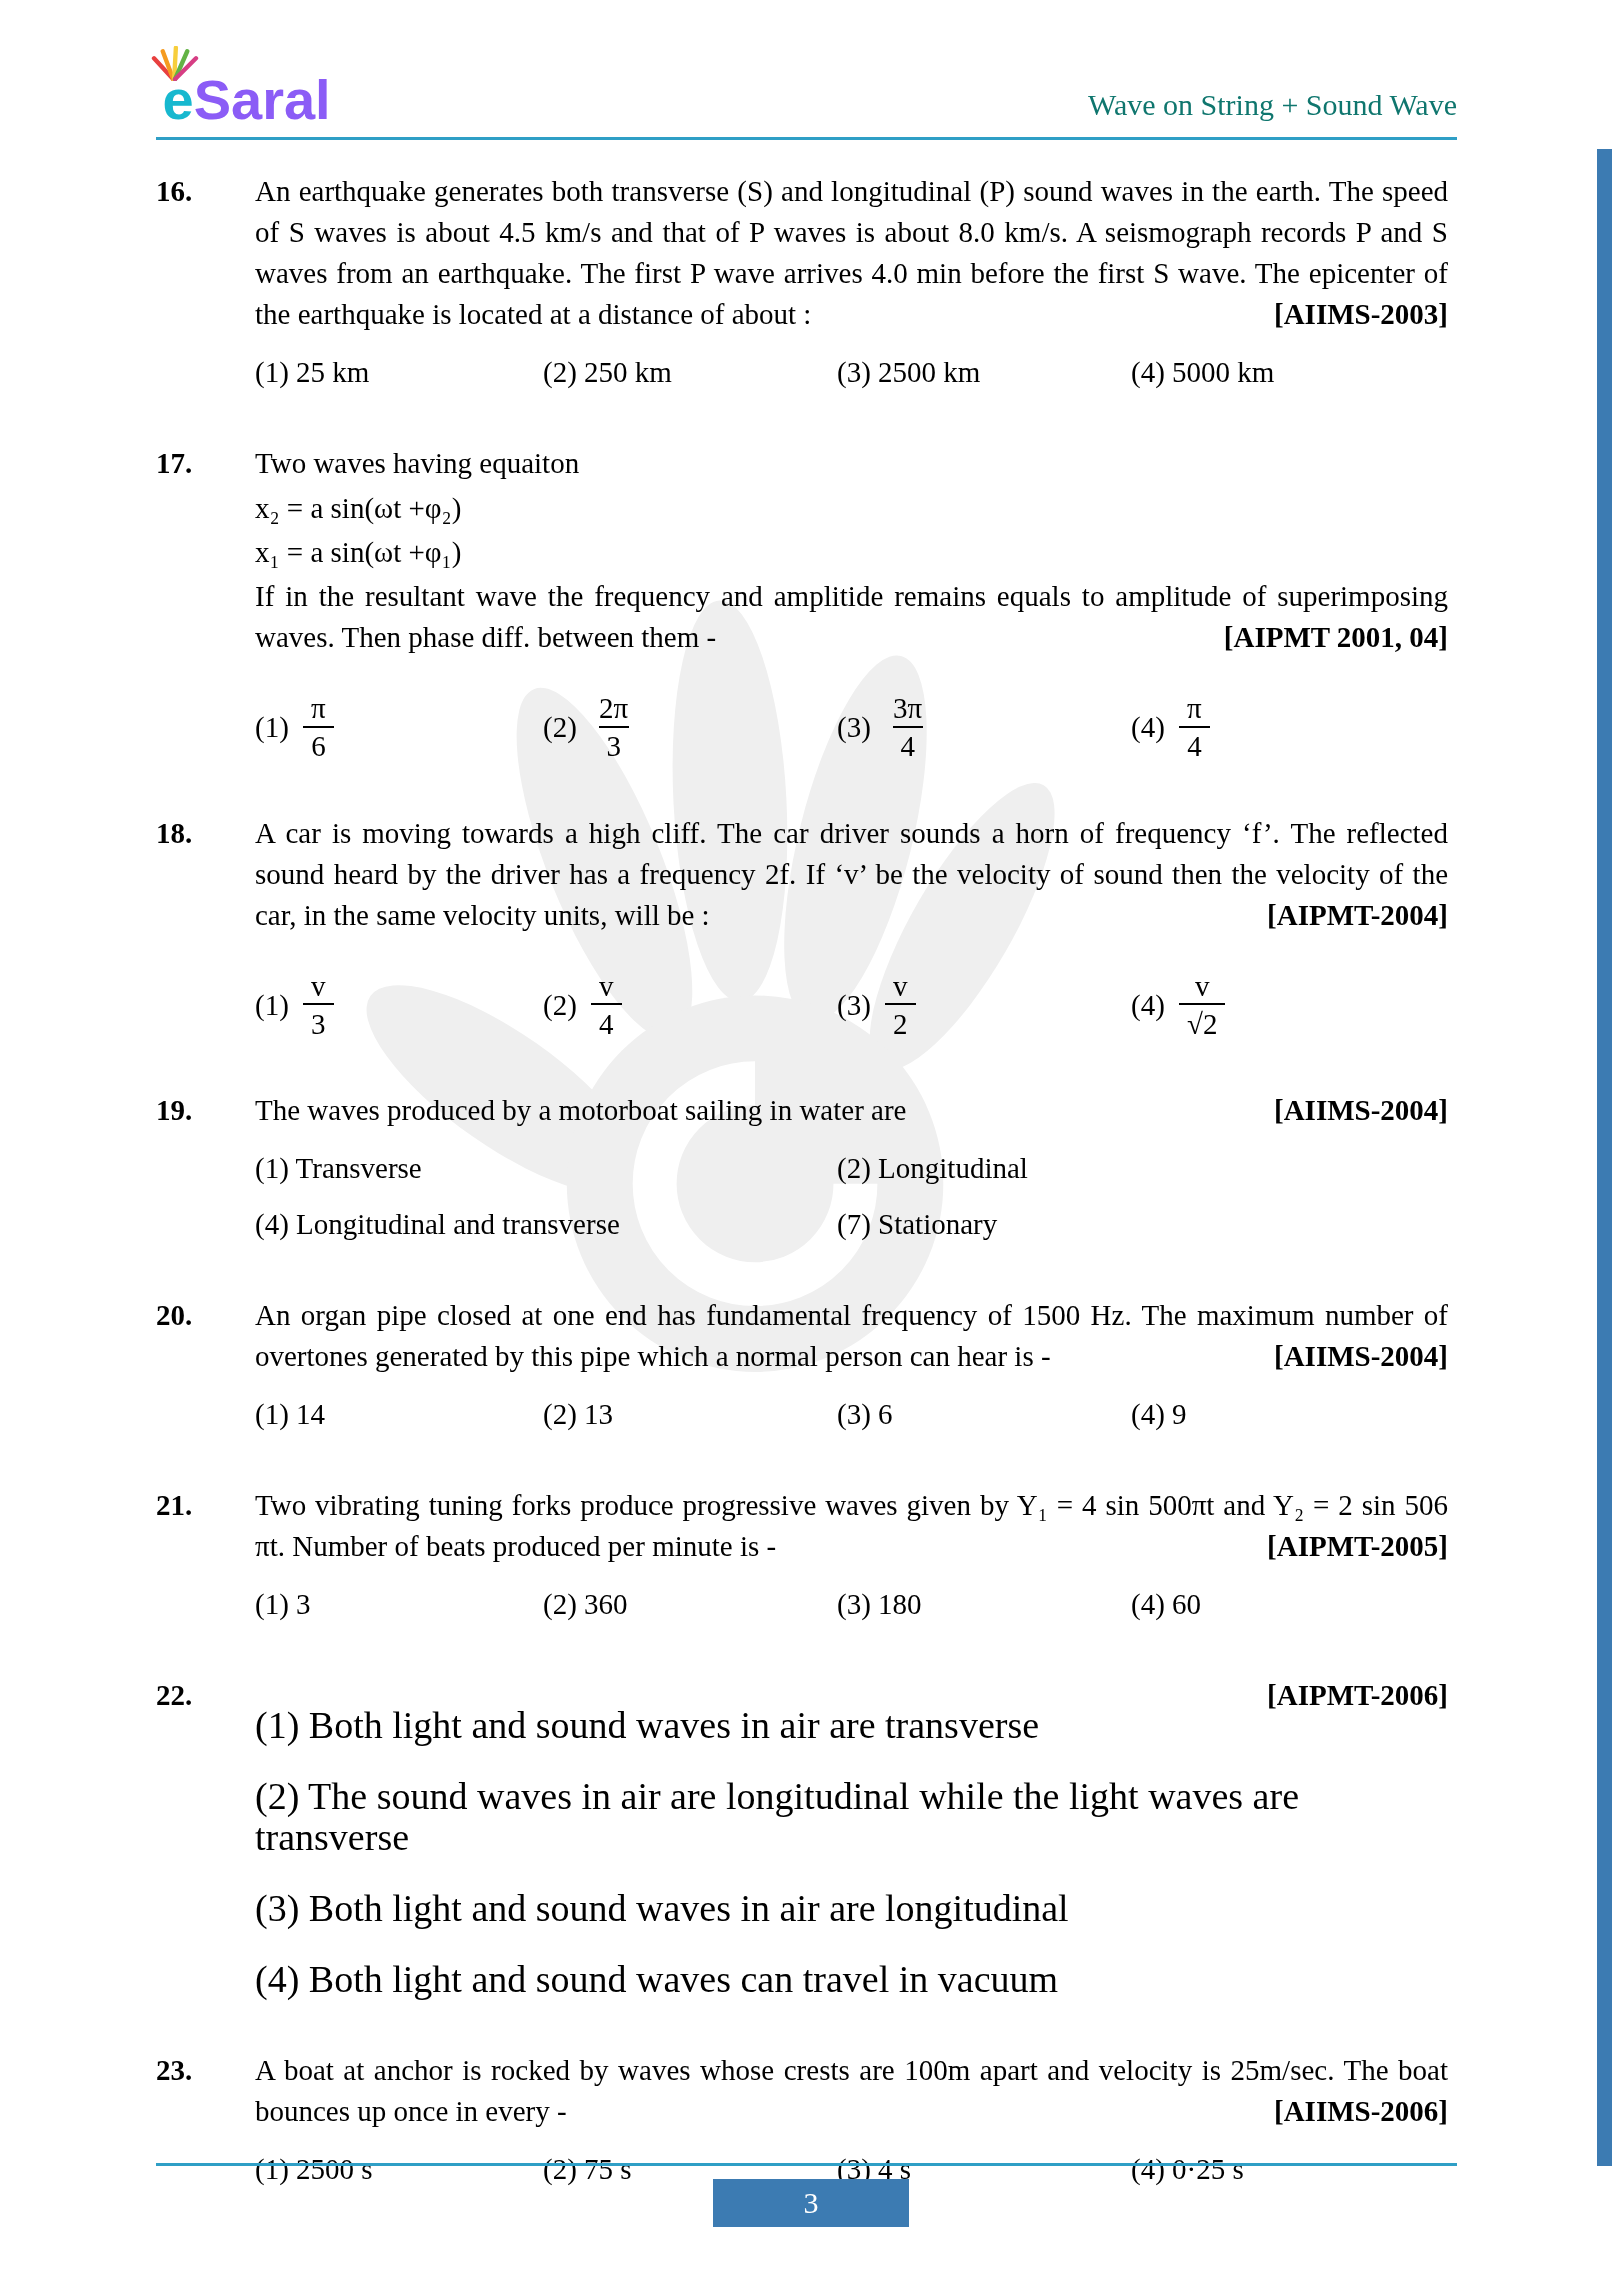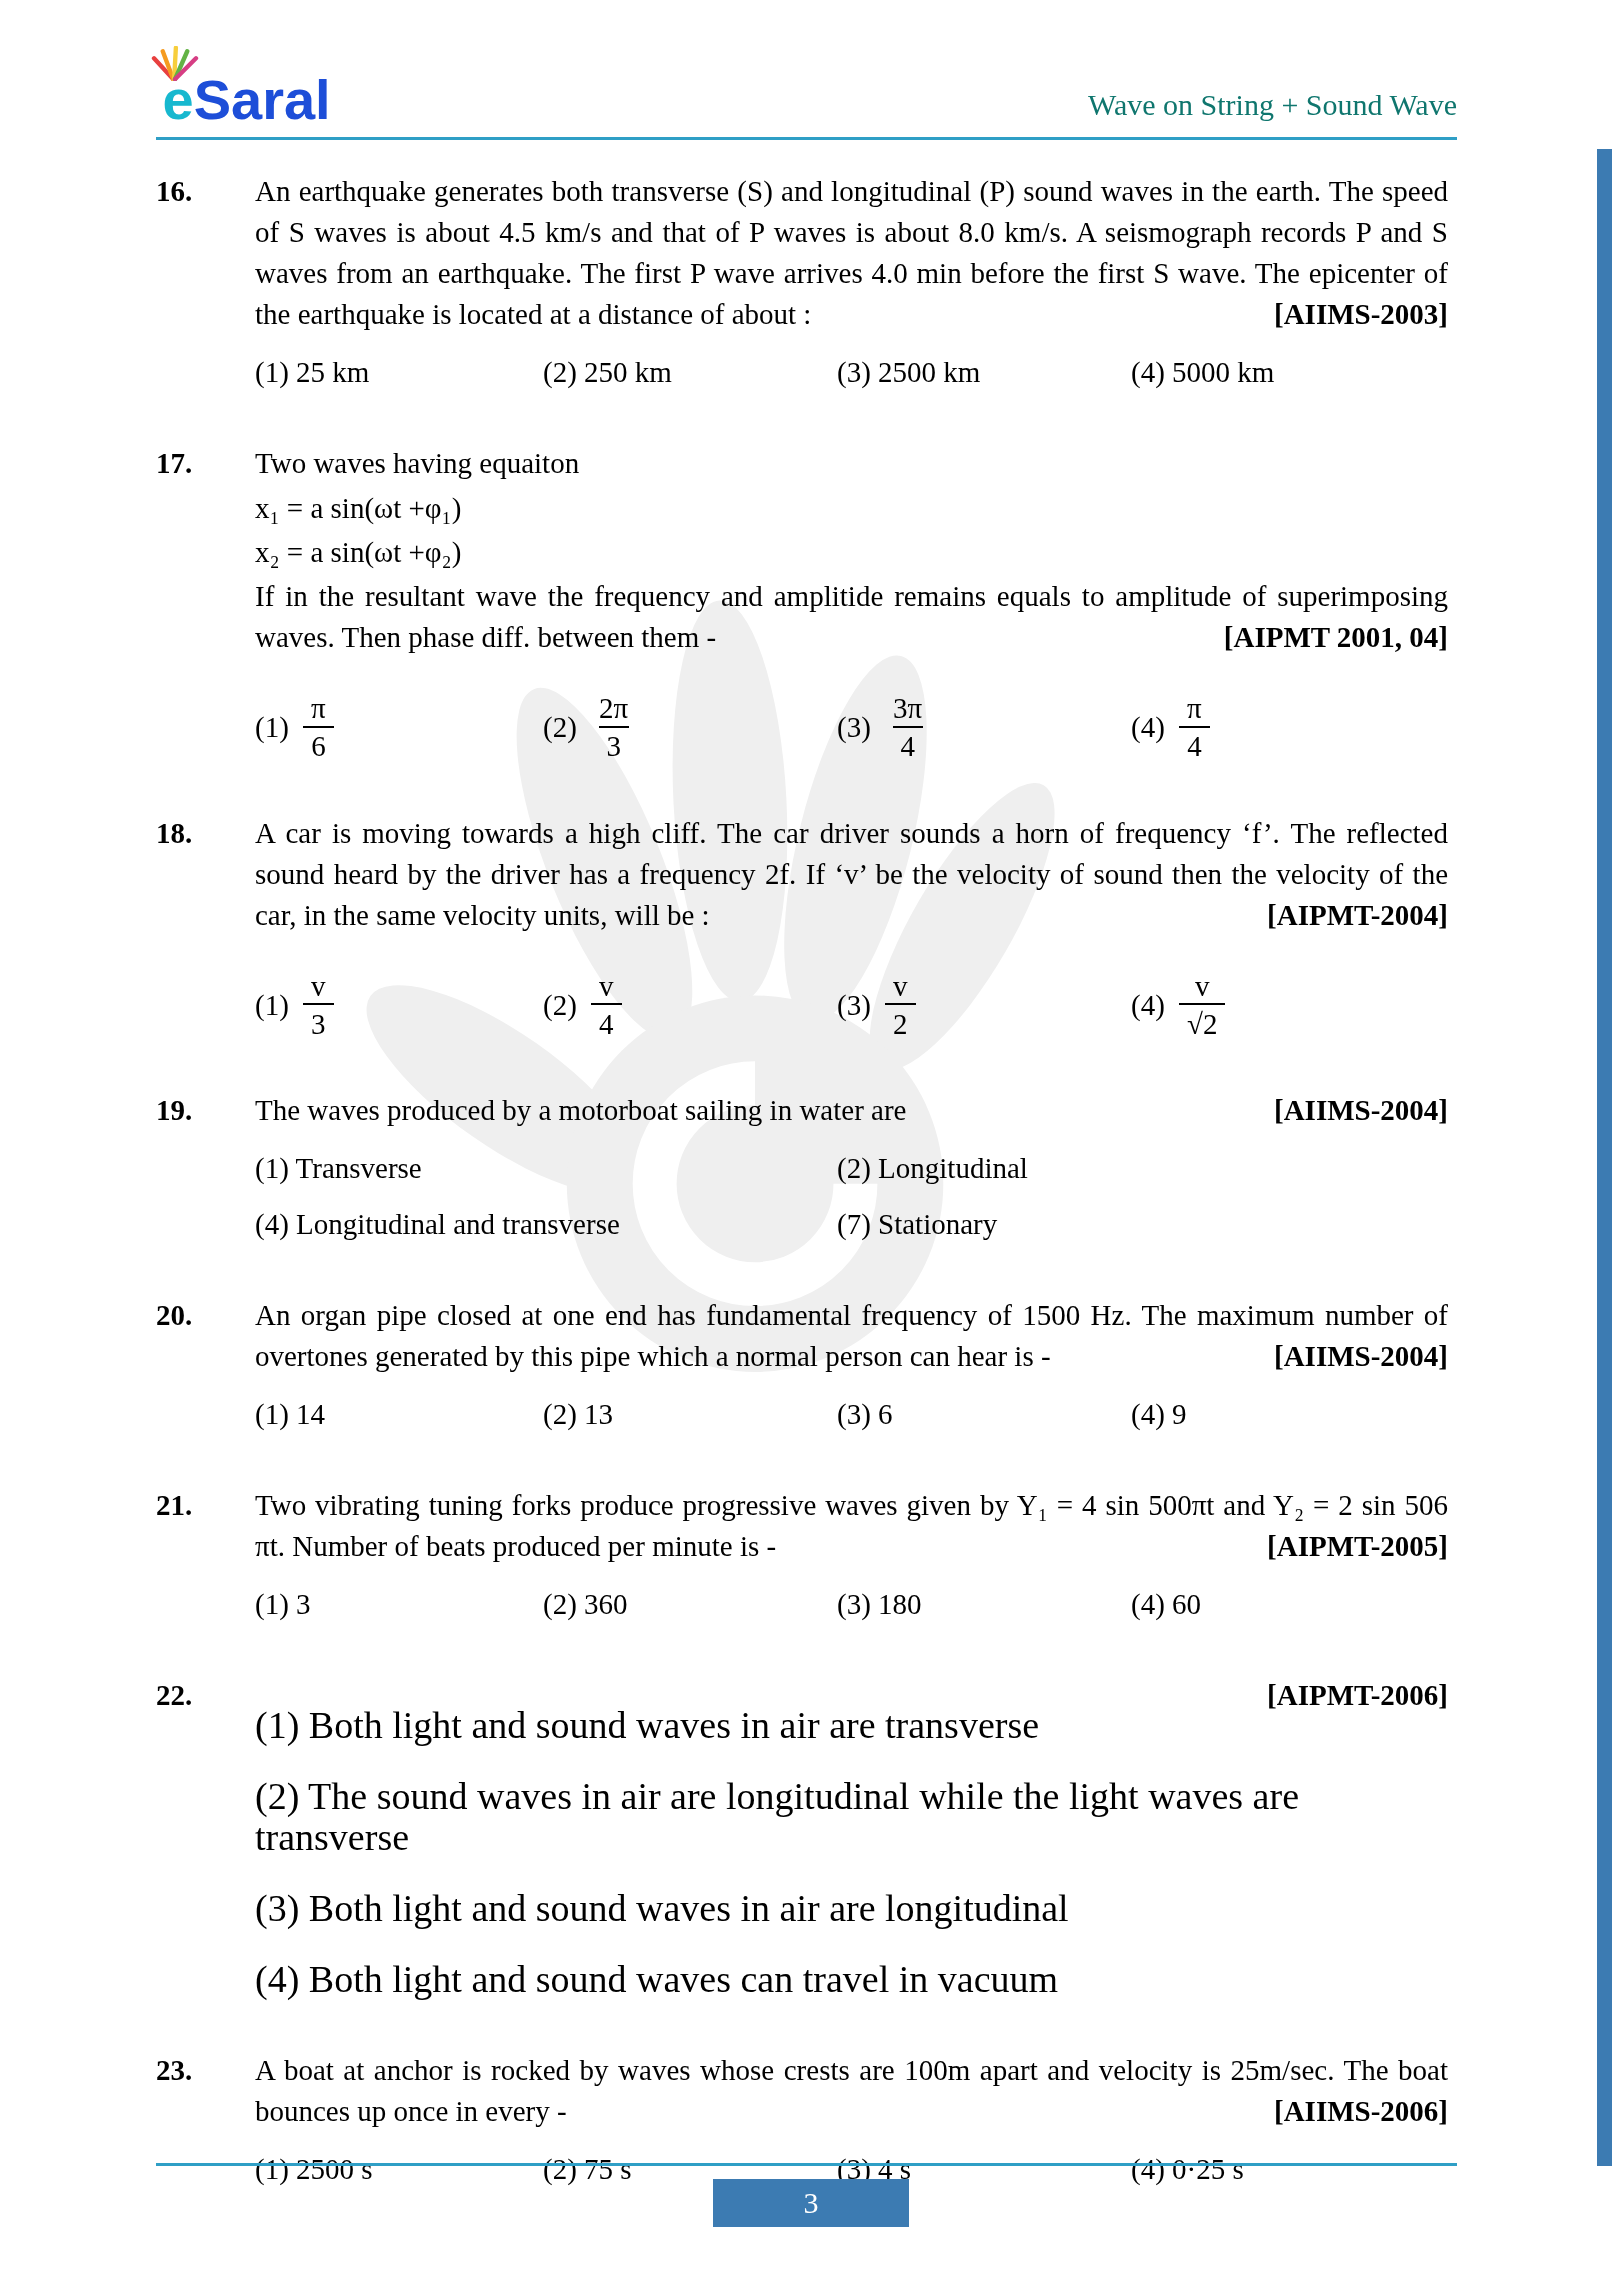--- a/index.html
+++ b/index.html
@@ -40,21 +40,21 @@
     font-size:56px;
     line-height:1;
     padding-left:6.5px;
   }
   .logo-rays{
     position:absolute;
     left:-9.2px;
     top:-26px;
   }
   .logo-e{color:#17b8cf;}
-  .logo-rest{color:#1d4ed8;}
+  .logo-rest{color:#8b5cf6;}
   .header-title{
     font-size:30px;
     color:#0f766e;
     padding-bottom:6.5px;
   }
   
   .side-bar{
     position:absolute;
     top:149px;
     right:10.5px;
@@ -207,22 +207,22 @@
           <span>(3) 2500 km</span>
           <span>(4) 5000 km</span>
         </div>
       </div>
     </div>
 
     <div class="q">
       <div class="qnum">17.</div>
       <div>
         <div class="qbody">Two waves having equaiton</div>
+        <div class="eq">x₂ = a sin(ωt +φ₂)</div>
         <div class="eq">x₁ = a sin(ωt +φ₁)</div>
-        <div class="eq">x₂ = a sin(ωt +φ₂)</div>
         <div class="qbody"><span>If in the resultant wave the frequency and amplitide remains equals to amplitude of superimposing waves. Then phase diff. between them -</span> <span class="tag">[AIPMT 2001, 04]</span></div>
         <div class="opts-frac">
           <span class="opt-frac">
             <span>(1)</span>
             <span class="frac">
                 <span class="num">π</span>
                 <span class="den">6</span>
               </span>
           </span>
           <span class="opt-frac">

